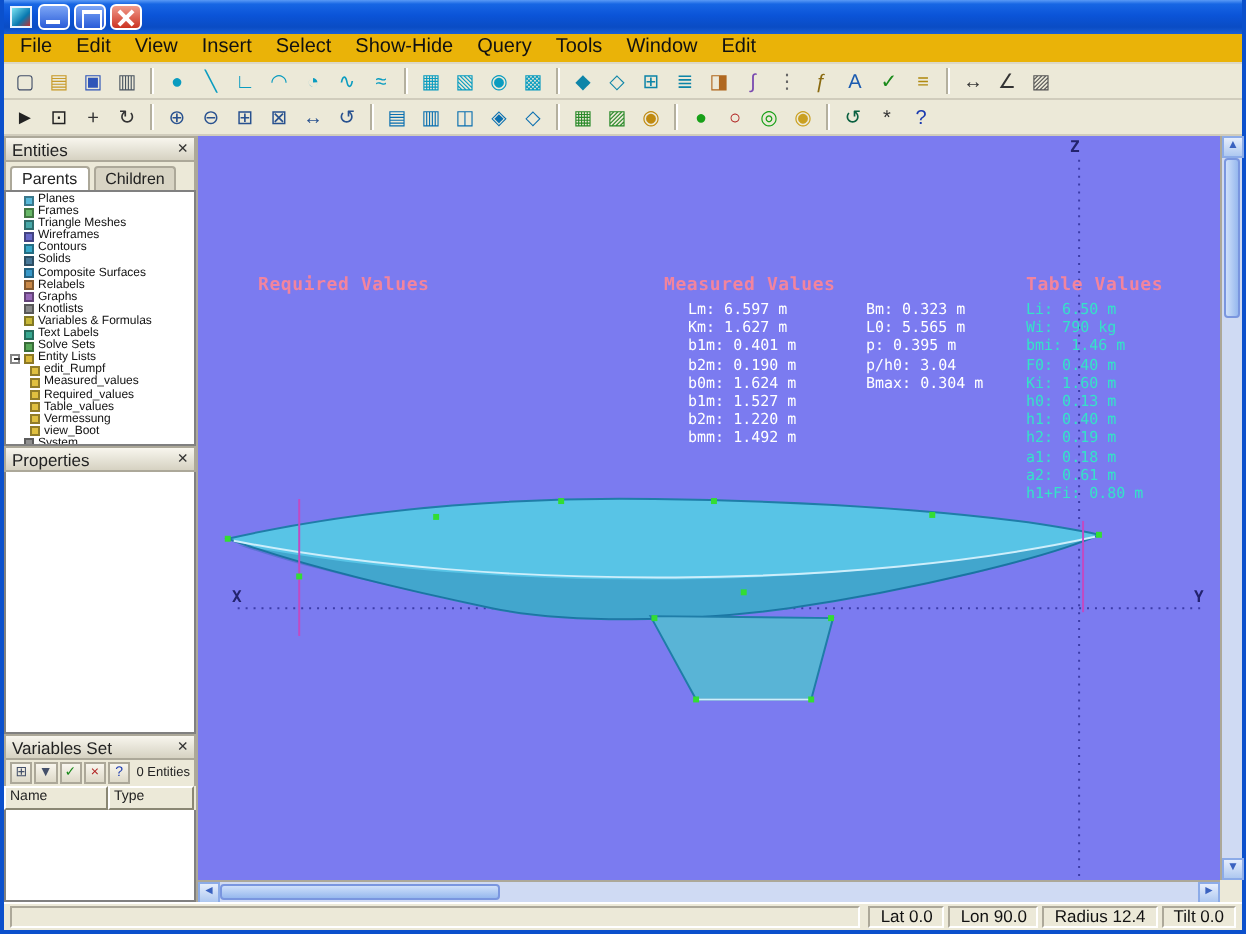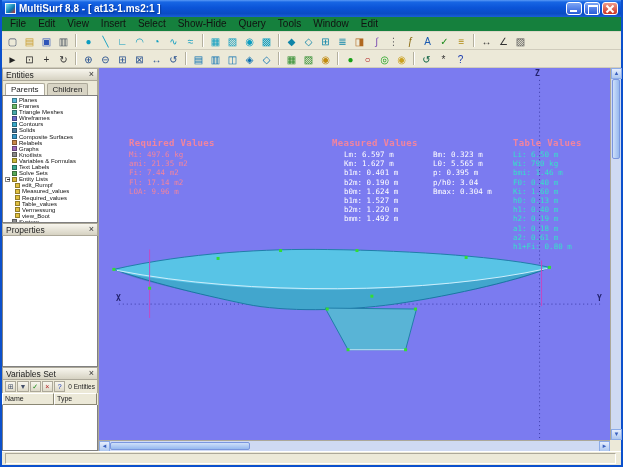--- a/index.html
+++ b/index.html
@@ -12,21 +12,21 @@
   .title-text{color:#fff;font-size:10px;font-weight:bold;text-shadow:1px 1px 1px #0338a0;flex:1;white-space:nowrap;overflow:hidden;}
   .win-btns{display:flex;gap:2px;}
   .wbtn{width:16px;height:13px;border:1px solid #fff;border-radius:3px;position:relative;}
   .wbtn.min,.wbtn.max{background:linear-gradient(180deg,#7ca6f6,#2a5cd8);}
   .wbtn.close{background:linear-gradient(180deg,#f09a8a,#cc3322);}
   .wbtn.min::after{content:"";position:absolute;left:3px;bottom:2px;width:7px;height:2px;background:#fff;}
   .wbtn.max::after{content:"";position:absolute;left:3px;top:2px;width:8px;height:7px;border:1px solid #fff;border-top-width:2px;}
   .wbtn.close::before,.wbtn.close::after{content:"";position:absolute;left:2px;top:5px;width:10px;height:2px;background:#fff;transform:rotate(45deg);}
   .wbtn.close::after{transform:rotate(-45deg);}
   
-  .menubar{height:17px;flex:0 0 14px;display:flex;align-items:center;background:#15803d;border-bottom:1px solid #dcd8c8;font-size:10px;padding-left:2px;color:#111;}
+  .menubar{height:17px;flex:0 0 14px;display:flex;align-items:center;background:#eab308;border-bottom:1px solid #dcd8c8;font-size:10px;padding-left:2px;color:#111;}
   .menu-item{padding:0 6px;line-height:14px;white-space:nowrap;}
   .toolbar{height:18px;flex:0 0 18px;display:flex;align-items:center;background:#ece9d8;border-bottom:1px solid #d0ccbc;padding-left:2px;}
   .tb-btn{width:16px;height:16px;font-size:10px;line-height:15px;text-align:center;margin:0 0.5px;border:1px solid transparent;border-radius:2px;}
   .tb-sep{width:2px;height:13px;border-left:1px solid #b4b09e;border-right:1px solid #fff;margin:0 3px;}
   
   .main{flex:1;display:flex;min-height:0;}
   .sidebar{width:97px;flex:0 0 97px;display:flex;flex-direction:column;background:#ece9d8;border-right:1px solid #aca899;}
   .phead{height:13px;flex:0 0 13px;background:linear-gradient(180deg,#f8f6ee,#d6d2c2);border:1px solid #aca899;display:flex;align-items:center;justify-content:space-between;font-size:8.5px;padding:0 3px;color:#222;}
   .pclose{font-size:9px;line-height:9px;color:#333;cursor:default;}
   .tabs{height:14px;flex:0 0 14px;display:flex;font-size:8px;background:#ece9d8;padding-top:2px;border-left:1px solid #aca899;border-right:1px solid #aca899;}
@@ -71,21 +71,20 @@
   .sb-spacer{flex:1;height:11px;border:1px solid;border-color:#aca899 #fff #fff #aca899;margin-right:2px;}
   .sb-field{height:11px;line-height:9px;border:1px solid;border-color:#aca899 #fff #fff #aca899;padding:0 5px;margin-left:2px;white-space:nowrap;}
 </style>
 </head>
 <body>
 
 <div class="window">
 
   <div class="titlebar">
     <span class="app-icon"></span>
-    <span class="title-text">MultiSurf 8.8 - [ at13-1.ms2:1 ]</span>
     <span class="win-btns">
       <span class="wbtn min"></span>
       <span class="wbtn max"></span>
       <span class="wbtn close"></span>
     </span>
   </div>
 
   <div class="menubar">
       <div class="menu-item">File</div>
       <div class="menu-item">Edit</div>
@@ -328,21 +327,20 @@
             <rect x="452.5" y="199.5" width="3" height="3"></rect>
               <rect x="228.5" y="241.5" width="3" height="3"></rect>
             <rect x="317.5" y="241.5" width="3" height="3"></rect>
               <rect x="249.5" y="282.5" width="3" height="3"></rect>
             <rect x="307.5" y="282.5" width="3" height="3"></rect>
               <rect x="273.5" y="228.5" width="3" height="3"></rect>
           </g>
         </svg>
 
         <div class="ovl ovl-h pink" style="left:30px;top:70px">Required Values</div>
-        <div class="ovl col pink" style="left:30px;top:82px"><div class="ovl-line">Mi: 497.6 kg</div><div class="ovl-line">ami: 21.35 m2</div><div class="ovl-line">Fi: 7.44 m2</div><div class="ovl-line">Fl: 17.14 m2</div><div class="ovl-line">LOA: 9.96 m</div></div>
 
         <div class="ovl ovl-h pink" style="left:233px;top:70px">Measured Values</div>
         <div class="ovl col white" style="left:245px;top:82px"><div class="ovl-line">Lm: 6.597 m</div><div class="ovl-line">Km: 1.627 m</div><div class="ovl-line">b1m: 0.401 m</div><div class="ovl-line">b2m: 0.190 m</div><div class="ovl-line">b0m: 1.624 m</div><div class="ovl-line">b1m: 1.527 m</div><div class="ovl-line">b2m: 1.220 m</div><div class="ovl-line">bmm: 1.492 m</div></div>
         <div class="ovl col white" style="left:334px;top:82px"><div class="ovl-line">Bm: 0.323 m</div><div class="ovl-line">L0: 5.565 m</div><div class="ovl-line">p: 0.395 m</div><div class="ovl-line">p/h0: 3.04</div><div class="ovl-line">Bmax: 0.304 m</div></div>
 
         <div class="ovl ovl-h pink" style="left:414px;top:70px">Table Values</div>
         <div class="ovl col teal" style="left:414px;top:82px"><div class="ovl-line">Li: 6.50 m</div><div class="ovl-line">Wi: 790 kg</div><div class="ovl-line">bmi: 1.46 m</div><div class="ovl-line">F0: 0.40 m</div><div class="ovl-line">Ki: 1.60 m</div><div class="ovl-line">h0: 0.13 m</div><div class="ovl-line">h1: 0.40 m</div><div class="ovl-line">h2: 0.19 m</div><div class="ovl-line">a1: 0.18 m</div><div class="ovl-line">a2: 0.61 m</div><div class="ovl-line">h1+Fi: 0.80 m</div></div>
 
         <div class="axis" style="left:436px;top:1px">Z</div>
         <div class="axis" style="left:17px;top:226px">X</div>
@@ -364,15 +362,21 @@
           </div>
         <div class="scroll-btn">►</div>
       </div>
 
       <div class="corner"></div>
     </div>
   </div>
 
   <div class="statusbar">
     <div class="sb-spacer"></div>
+    <span id="sb-fields" style="display:flex">
+        <span class="sb-field">Lat 0.0</span>
+        <span class="sb-field">Lon 90.0</span>
+        <span class="sb-field">Radius 12.4</span>
+        <span class="sb-field">Tilt 0.0</span>
+      </span>
   </div>
 
 </div>
 
 </body></html>

